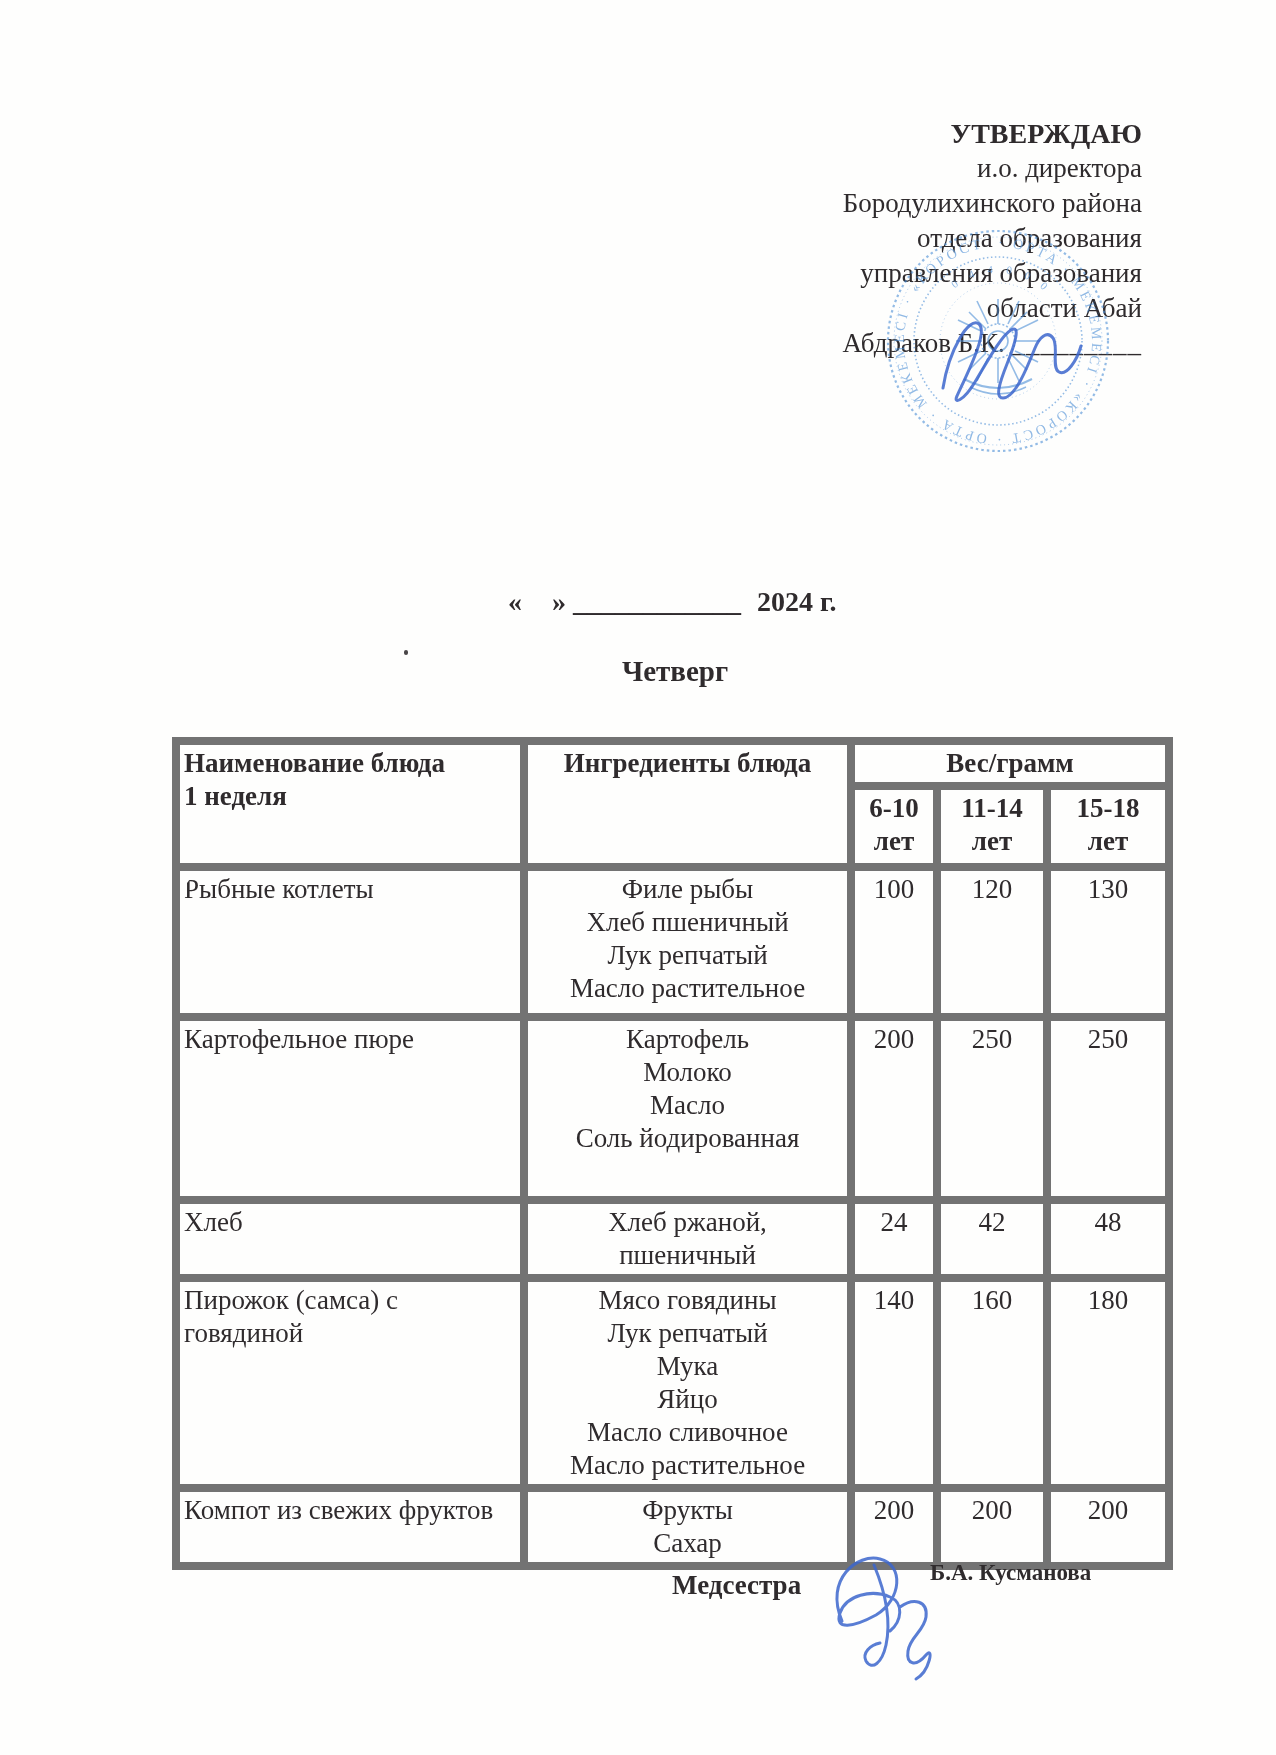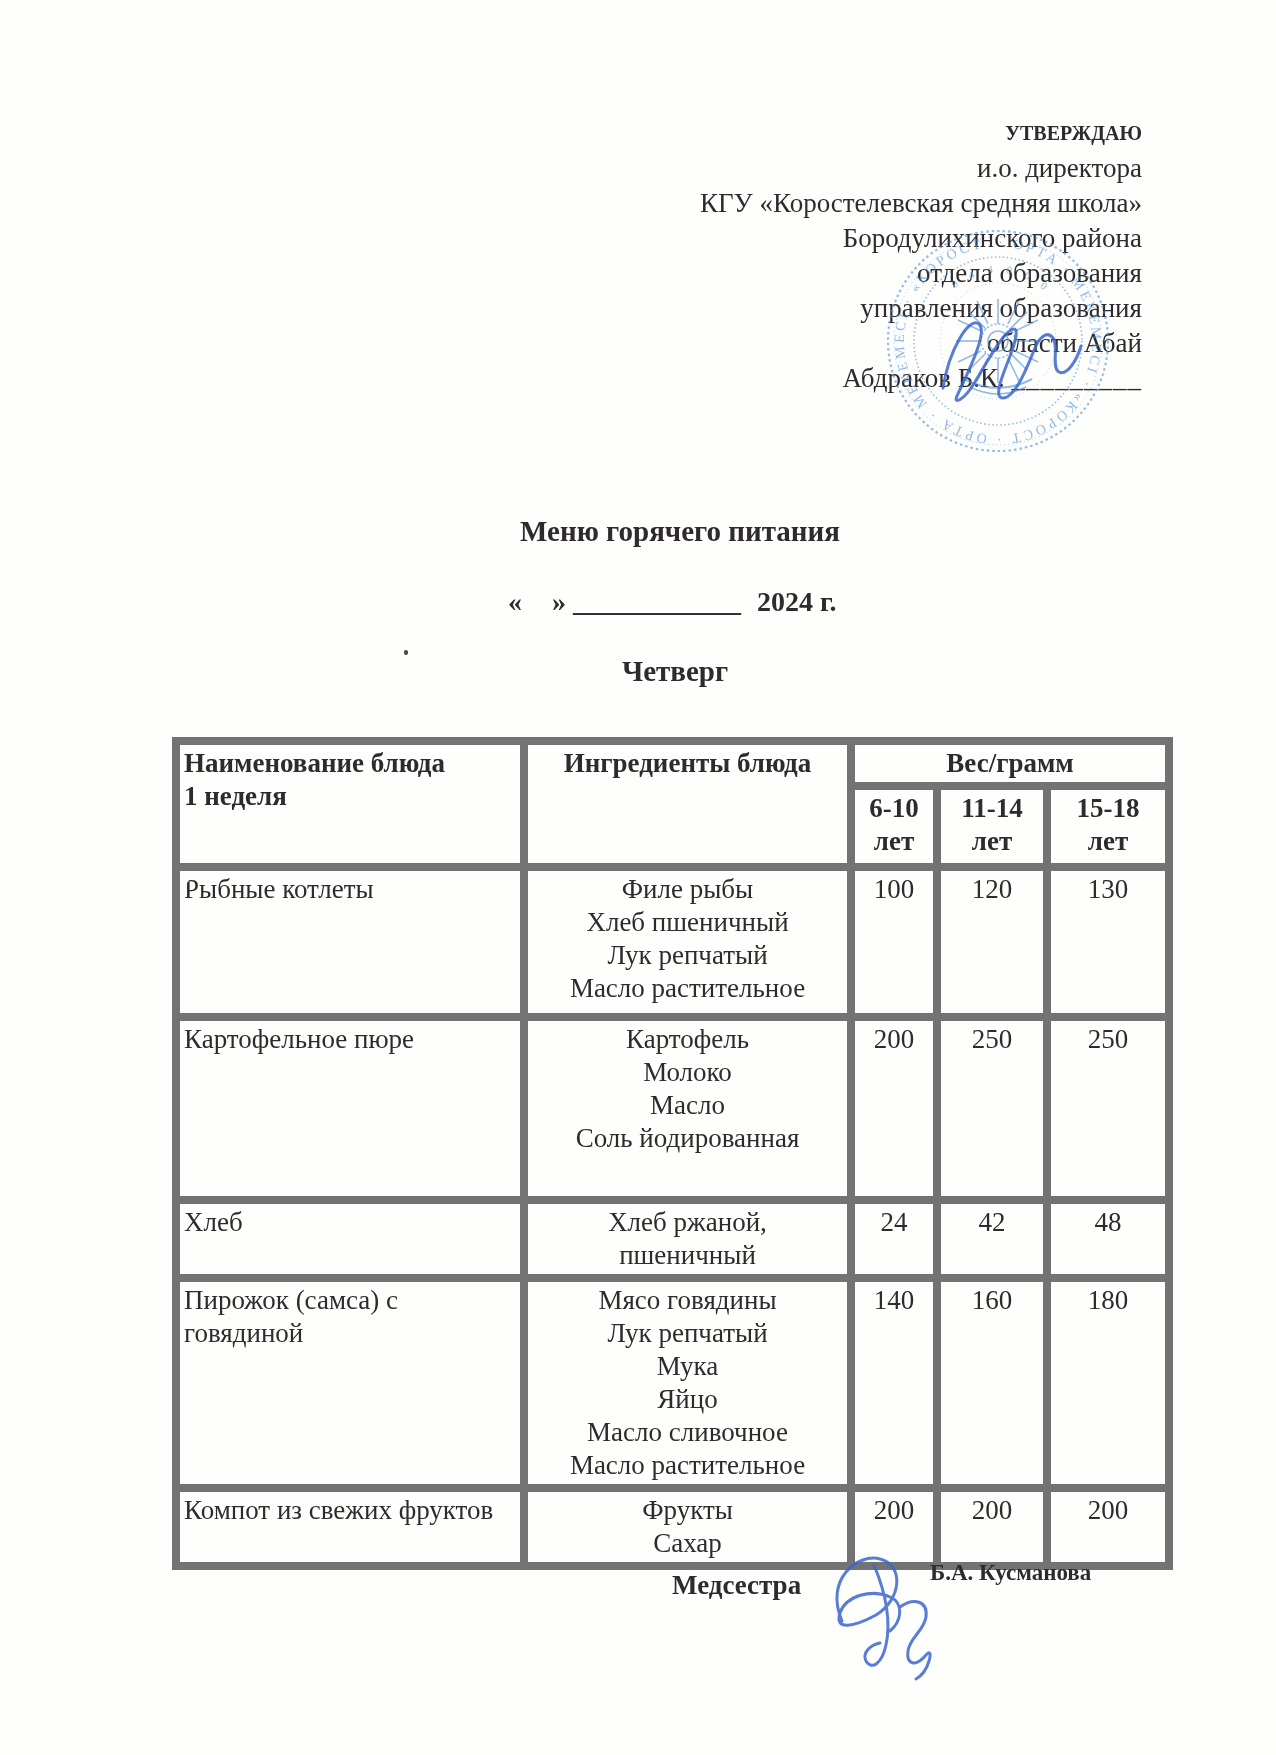--- a/index.html
+++ b/index.html
@@ -1,21 +1,21 @@
 <!DOCTYPE html>
 <html><head>
 <meta charset="utf-8">
 <style>
   html,body{margin:0;padding:0;}
   body{width:1276px;height:1755px;background:#ffffff;font-family:"Liberation Serif","DejaVu Serif",serif;color:#2f2b2d;}
   .page{position:relative;width:1276px;height:1755px;background:#fefefd;overflow:hidden;}
 
   
   .approval{position:absolute;top:116px;right:134px;text-align:right;font-size:27px;line-height:35px;white-space:nowrap;}
-  .approval .t{font-weight:bold;font-size:20px;}
+  .approval .t{font-weight:bold;font-size:28px;}
   .sig-line .blank{display:inline-block;letter-spacing:1px;}
 
   
   .stamp{position:absolute;left:878px;top:221px;width:240px;height:240px;pointer-events:none;}
   .sig1{position:absolute;left:935px;top:308px;width:150px;height:100px;pointer-events:none;}
   .sig2{position:absolute;left:800px;top:1545px;width:195px;height:140px;pointer-events:none;}
 
   .doc-title{position:absolute;top:515px;left:300px;width:760px;text-align:center;font-weight:bold;font-size:29px;}
   .date-line{position:absolute;top:586px;left:508px;font-weight:bold;font-size:28px;white-space:nowrap;}
   .date-line .gap1{display:inline-block;width:30px;}
@@ -45,21 +45,20 @@
   .footer-name{position:absolute;left:930px;top:1560px;font-weight:bold;font-size:23px;}
 </style>
 </head>
 <body>
 
 <div class="page">
 
   <div class="approval">
     <div class="t">УТВЕРЖДАЮ</div>
     <div>и.о. директора</div>
-    <div>КГУ «Коростелевская средняя школа»</div>
     <div>Бородулихинского района</div>
     <div>отдела образования</div>
     <div>управления образования</div>
     <div>области Абай</div>
     <div class="sig-line"><span>Абдраков Б.К.</span>&nbsp;<span class="blank">_________</span></div>
   </div>
 
   <svg class="stamp" viewBox="0 0 240 240">
     <g stroke="#4d8fd6" fill="none" opacity="0.6">
       <circle cx="120" cy="120" r="110" stroke-width="2.2" stroke-dasharray="2.5 3"></circle>
@@ -101,21 +100,20 @@
       <text font-size="11" letter-spacing="5" font-family="Liberation Serif, serif">
         <textPath href="#numPath" startOffset="28%">0 4 4 0 0 0</textPath>
       </text>
     </g>
   </svg>
 
   <svg class="sig1" viewBox="0 0 150 100">
     <path d="M8,80 C14,42 34,8 44,16 C54,24 30,70 22,88 C18,96 28,94 40,74 C52,54 66,28 76,22 C86,16 80,36 72,56 C64,76 60,90 68,90 C80,90 92,60 100,40 C104,30 112,22 118,30 C124,38 116,60 124,64 C132,68 142,52 146,38" fill="none" stroke="#3c66cc" stroke-width="3" stroke-linecap="round" opacity="0.85"></path>
   </svg>
 
-  <div class="doc-title">Меню горячего питания</div>
   <div class="date-line">
     <span>«</span><span class="gap1"></span><span>»</span>
     <span>____________</span><span class="gap2"></span><span>2024 г.</span>
   </div>
   <div class="speck"></div>
   <div class="day-title">Четверг</div>
 
   <table class="menu-table">
     <colgroup>
         <col style="width:348px">

